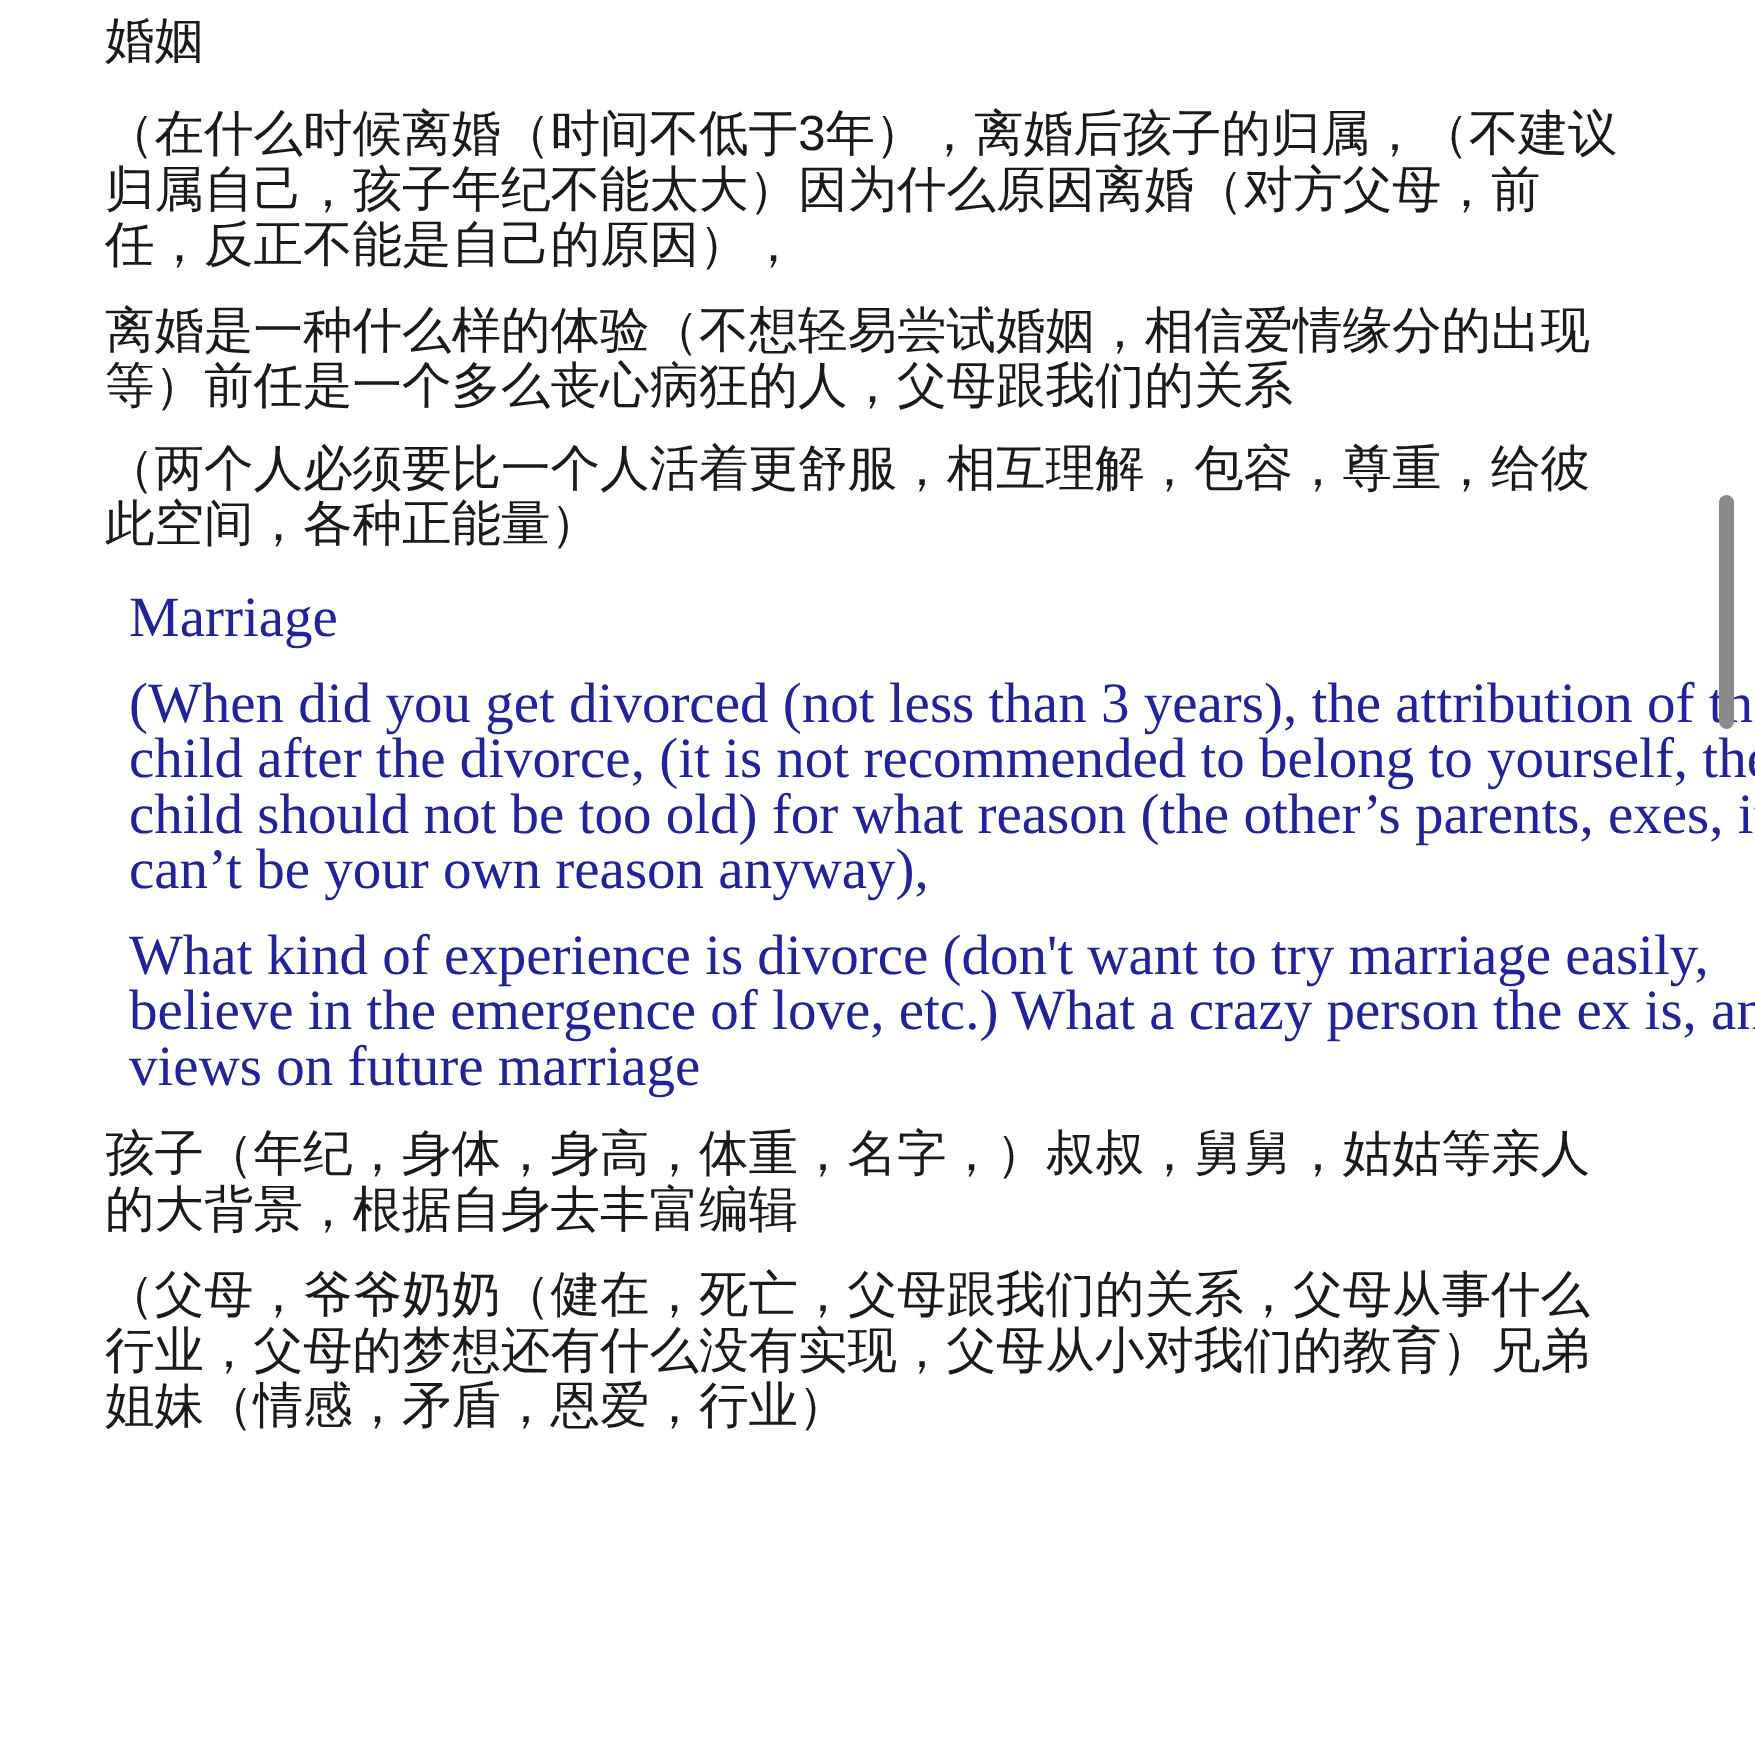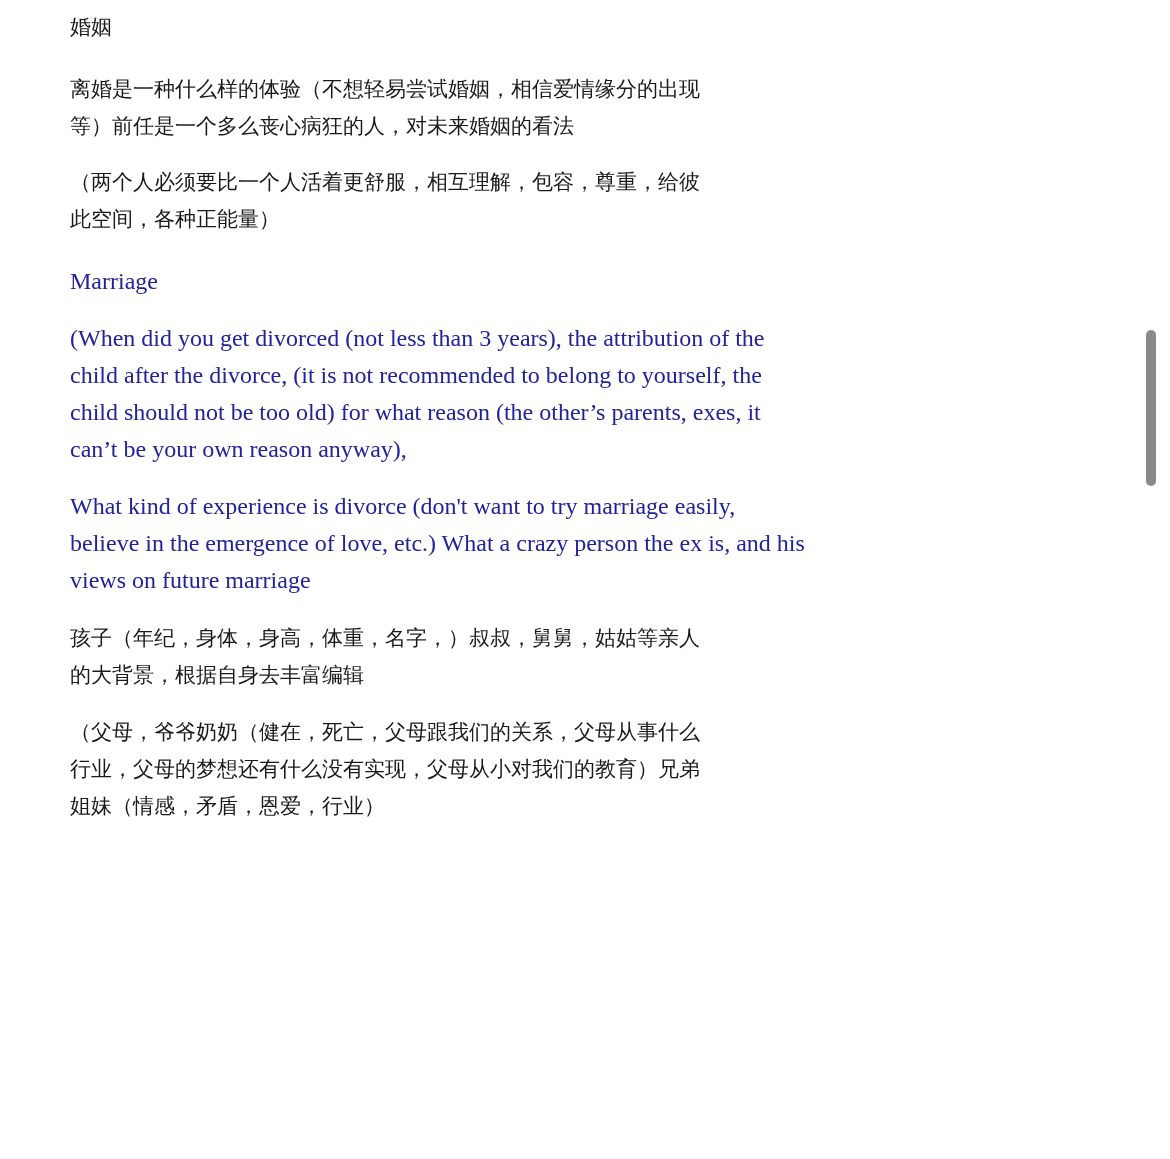--- a/index.html
+++ b/index.html
@@ -12,38 +12,38 @@
     background: #ffffff;
     overflow: hidden;
     position: relative;
   }
   .doc {
     padding: 8px 64px 0 70px;
   }
   
   .zh {
     font-family: "Liberation Sans", "DejaVu Sans", sans-serif;
-    font-size: 21px;
+    font-size: 33px;
     line-height: 37px;
     color: #1a1a1a;
     white-space: pre;
     margin: 0 0 20px 0;
     font-weight: 400;
   }
   .zh.heading {
     margin-bottom: 25px;
   }
   
   .en {
     font-family: "Liberation Serif", "DejaVu Serif", serif;
-    font-size: 24px;
+    font-size: 38px;
     line-height: 37px;
     color: #22229b;
     white-space: pre;
-    margin: 0 0 20px 0;
+    margin: 0 0 20px 16px;
     font-weight: 400;
   }
   .en.heading {
     margin-bottom: 20px;
   }
   .gap-before-heading {
     margin-bottom: 25px;
     font-family: Liberation Serif, serif;
   }
   
@@ -57,23 +57,26 @@
     border-radius: 5px;
   }
 </style>
 </head>
 <body>
 
 <div class="doc">
 
   <div class="zh heading">婚姻</div>
 
+  <p class="zh">（在什么时候离婚（时间不低于3年），离婚后孩子的归属，（不建议
+归属自己，孩子年纪不能太大）因为什么原因离婚（对方父母，前
+任，反正不能是自己的原因），</p>
 
   <p class="zh">离婚是一种什么样的体验（不想轻易尝试婚姻，相信爱情缘分的出现
-等）前任是一个多么丧心病狂的人，对未来婚姻的看法</p>
+等）前任是一个多么丧心病狂的人，父母跟我们的关系</p>
 
   <p class="zh gap-before-heading">（两个人必须要比一个人活着更舒服，相互理解，包容，尊重，给彼
 此空间，各种正能量）</p>
 
   <div class="en heading">Marriage</div>
 
   <p class="en">(When did you get divorced (not less than 3 years), the attribution of the
 child after the divorce, (it is not recommended to belong to yourself, the
 child should not be too old) for what reason (the other’s parents, exes, it
 can’t be your own reason anyway),</p>

